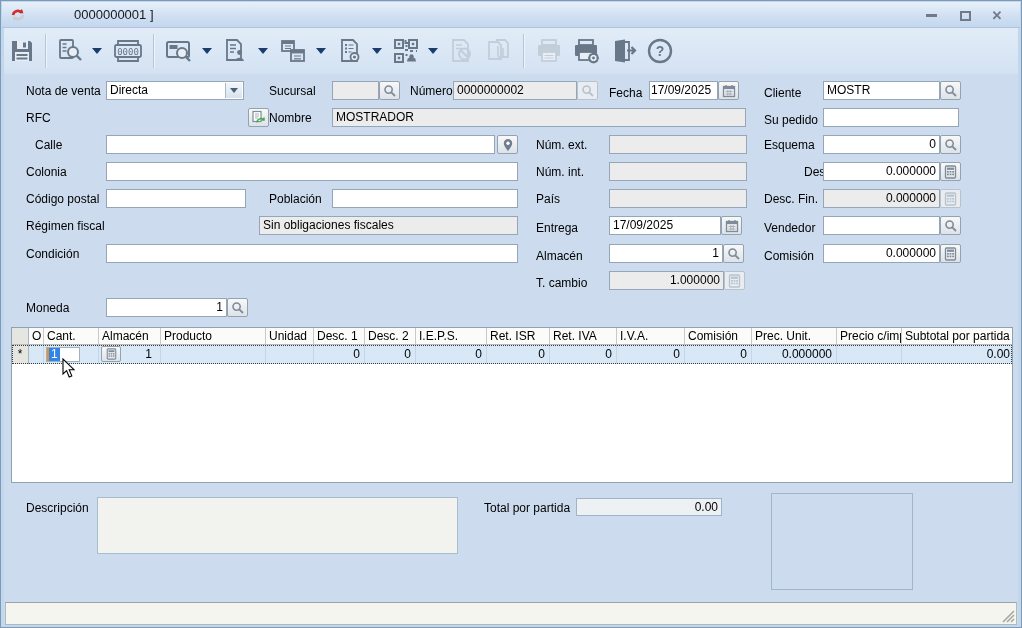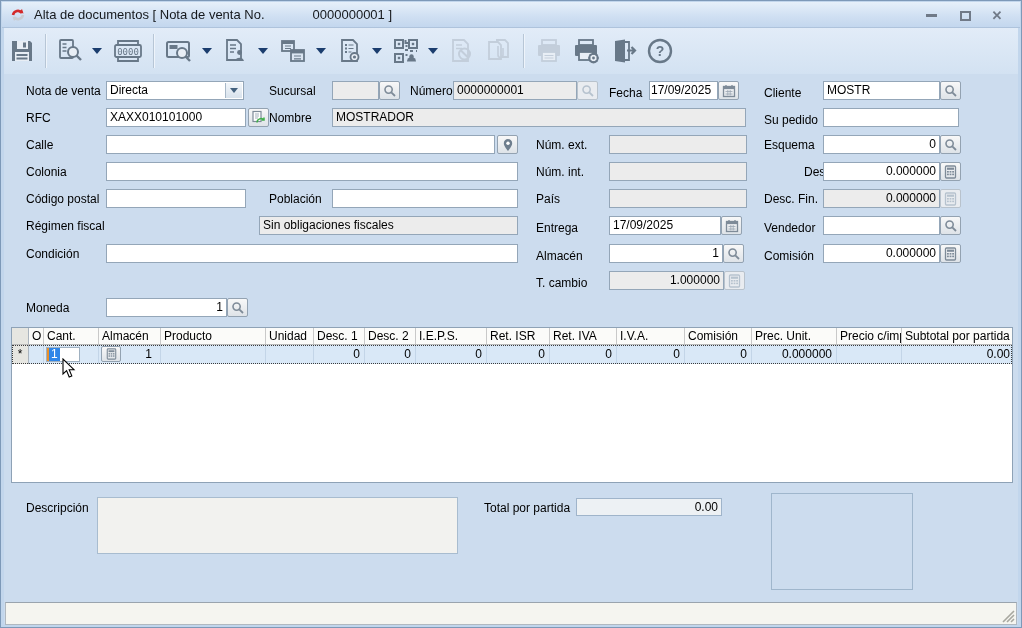--- a/index.html
+++ b/index.html
@@ -110,21 +110,20 @@
 
 <div id="window">
 
   <div id="titlebar">
     <svg id="title-icon" width="16" height="16" viewBox="0 0 16 16">
       <path d="M3 8 a5 5 0 0 1 9-2" fill="none" stroke="#d42a2a" stroke-width="2.6"></path>
       <path d="M13 8 a5 5 0 0 1 -9 2" fill="none" stroke="#c9ccd2" stroke-width="2.6"></path>
       <path d="M12 2 l1.5 4.5 L9 5.2 Z" fill="#d42a2a"></path>
       <path d="M4 14 l-1.5-4.5 L7 10.8 Z" fill="#c9ccd2"></path>
     </svg>
-    <span id="title-text">Alta de documentos [ Nota de venta No.</span>
     <span id="title-number">0000000001 ]</span>
     <div class="winbtn" id="btn-min">
         <div class="min-glyph"></div>
       </div>
     <div class="winbtn" id="btn-restore">
         <div class="restore-glyph"></div>
       </div>
     <div class="winbtn" id="btn-close">
         <span class="close-glyph">✕</span>
       </div>
@@ -274,21 +273,21 @@
   </div>
   <span class="lbl" style="left:268px; top:82px;">Sucursal</span>
   <div class="tb ro" style="left:331px; top:80px; width:47px;"></div>
   <div class="sbtn" style="left:378px; top:80px;">
     <svg width="14" height="14" viewBox="0 0 14 14">
         <circle cx="5.6" cy="5.6" r="3.6" fill="none" stroke="#7e8b98" stroke-width="1.6"></circle>
         <line x1="8.3" y1="8.3" x2="12" y2="12" stroke="#7e8b98" stroke-width="1.8"></line>
       </svg>
   </div>
   <span class="lbl" style="left:409px; top:82px;">Número</span>
-  <div class="tb ro" style="left:452px; top:80px; width:124px;">0000000001</div>
+  <div class="tb ro" style="left:452px; top:80px; width:124px;">0000000002</div>
   <div class="sbtn disabled" style="left:576px; top:80px;">
     <svg width="14" height="14" viewBox="0 0 14 14">
         <circle cx="5.6" cy="5.6" r="3.6" fill="none" stroke="#b6c2ce" stroke-width="1.6"></circle>
         <line x1="8.3" y1="8.3" x2="12" y2="12" stroke="#b6c2ce" stroke-width="1.8"></line>
       </svg>
   </div>
   <span class="lbl" style="left:608px; top:84px;">Fecha</span>
   <div class="tb" style="left:648px; top:80px; width:69px; padding:0 1px;">17/09/2025</div>
   <div class="sbtn" style="left:717px; top:80px;">
     <svg width="14" height="14" viewBox="0 0 14 14">
@@ -301,34 +300,33 @@
   <span class="lbl" style="left:763px; top:84px;">Cliente</span>
   <div class="tb" style="left:822px; top:80px; width:117px;">MOSTR</div>
   <div class="sbtn" style="left:939px; top:80px;">
     <svg width="14" height="14" viewBox="0 0 14 14">
         <circle cx="5.6" cy="5.6" r="3.6" fill="none" stroke="#7e8b98" stroke-width="1.6"></circle>
         <line x1="8.3" y1="8.3" x2="12" y2="12" stroke="#7e8b98" stroke-width="1.8"></line>
       </svg>
   </div>
 
   <span class="lbl" style="left:25px; top:109px;">RFC</span>
-  <div class="tb" style="left:105px; top:107px; width:140px;">XAXX010101000</div>
   <div class="sbtn" style="left:247px; top:107px;">
     <svg width="15" height="15" viewBox="0 0 15 15">
         <rect x="2" y="1.5" width="8" height="10" fill="#fff" stroke="#7e8b98" stroke-width="1.2"></rect>
         <path d="M4 4 h4 M4 6 h4 M4 8 h3" stroke="#9aa6b2" stroke-width="0.9"></path>
         <path d="M6 12.5 a4 4 0 0 1 7-2.5 m0-2.5 v2.5 h-2.5" fill="none" stroke="#3fae49" stroke-width="1.5"></path>
       </svg>
   </div>
   <span class="lbl" style="left:268px; top:109px;">Nombre</span>
   <div class="tb ro" style="left:331px; top:107px; width:414px;">MOSTRADOR</div>
   <span class="lbl" style="left:763px; top:111px;">Su pedido</span>
   <div class="tb" style="left:822px; top:107px; width:136px;"></div>
 
-  <span class="lbl" style="left:25px; top:136px;">Calle</span>
+  <span class="lbl" style="left:34px; top:136px;">Calle</span>
   <div class="tb" style="left:105px; top:134px; width:389px;"></div>
   <div class="sbtn" style="left:496px; top:134px;">
     <svg width="12" height="14" viewBox="0 0 12 14">
         <path d="M6 1 a4.2 4.2 0 0 1 4.2 4.2 c0 3-4.2 7.8-4.2 7.8 s-4.2-4.8-4.2-7.8 A4.2 4.2 0 0 1 6 1 z" fill="#6e7e8e"></path>
         <circle cx="6" cy="5.2" r="1.7" fill="#fff"></circle>
       </svg>
   </div>
   <span class="lbl" style="left:535px; top:136px;">Núm. ext.</span>
   <div class="tb ro" style="left:608px; top:134px; width:138px;"></div>
   <span class="lbl" style="left:763px; top:136px;">Esquema</span>

